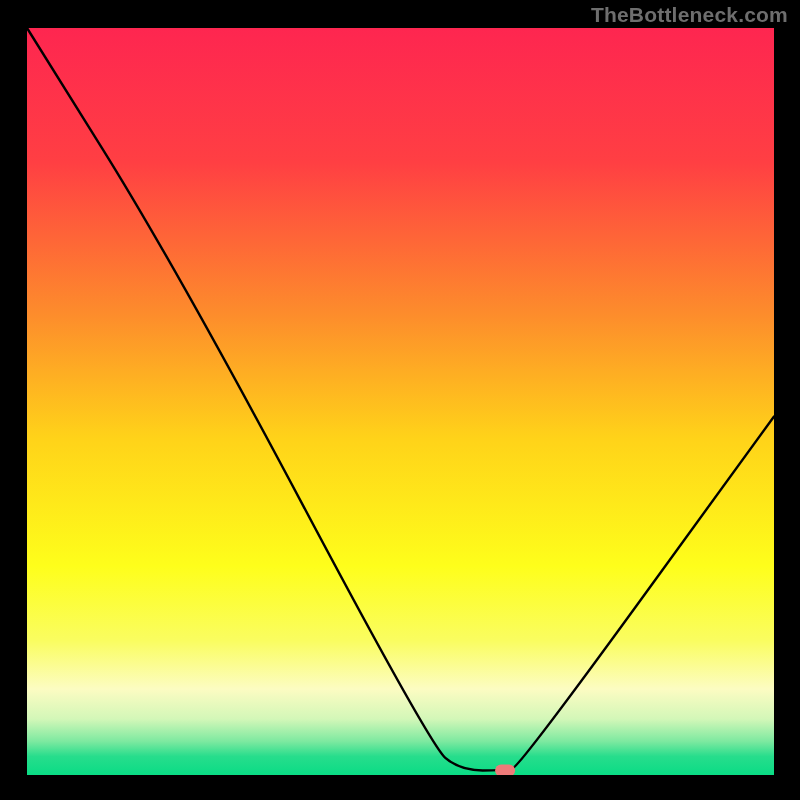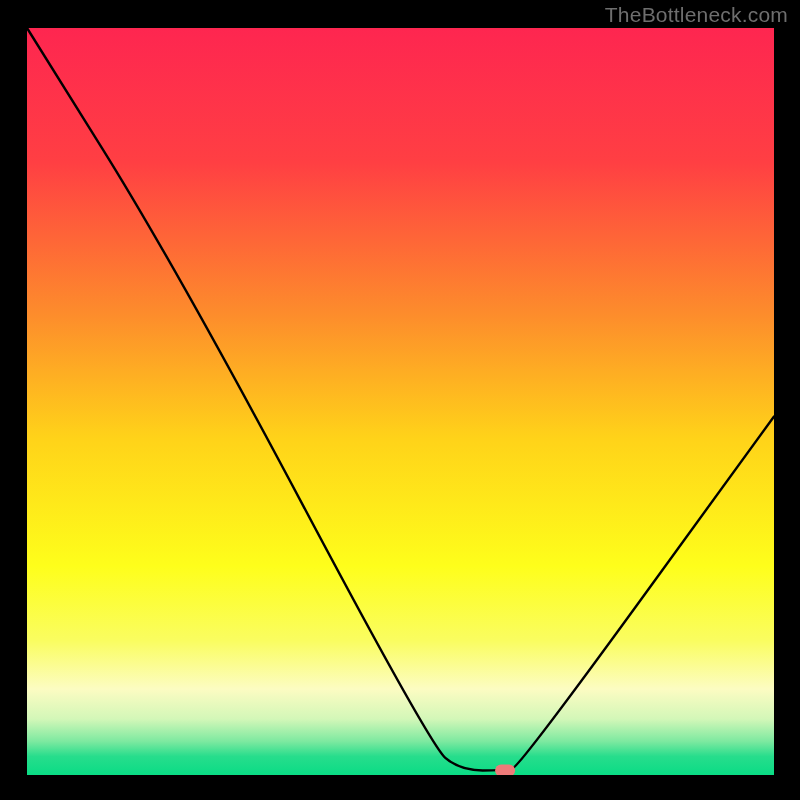--- a/index.html
+++ b/index.html
@@ -15,21 +15,21 @@
     width: 800px;
     height: 800px;
     background: #000;
   }
   .watermark {
     position: absolute;
     top: 3px;
     right: 12px;
     font-family: Arial, Helvetica, sans-serif;
     font-size: 21px;
-    font-weight: 400;
+    font-weight: 700;
     color: #6e6e6e;
     letter-spacing: 0.2px;
     user-select: none;
   }
   svg {
     position: absolute;
     top: 0;
     left: 0;
   }
 </style>

